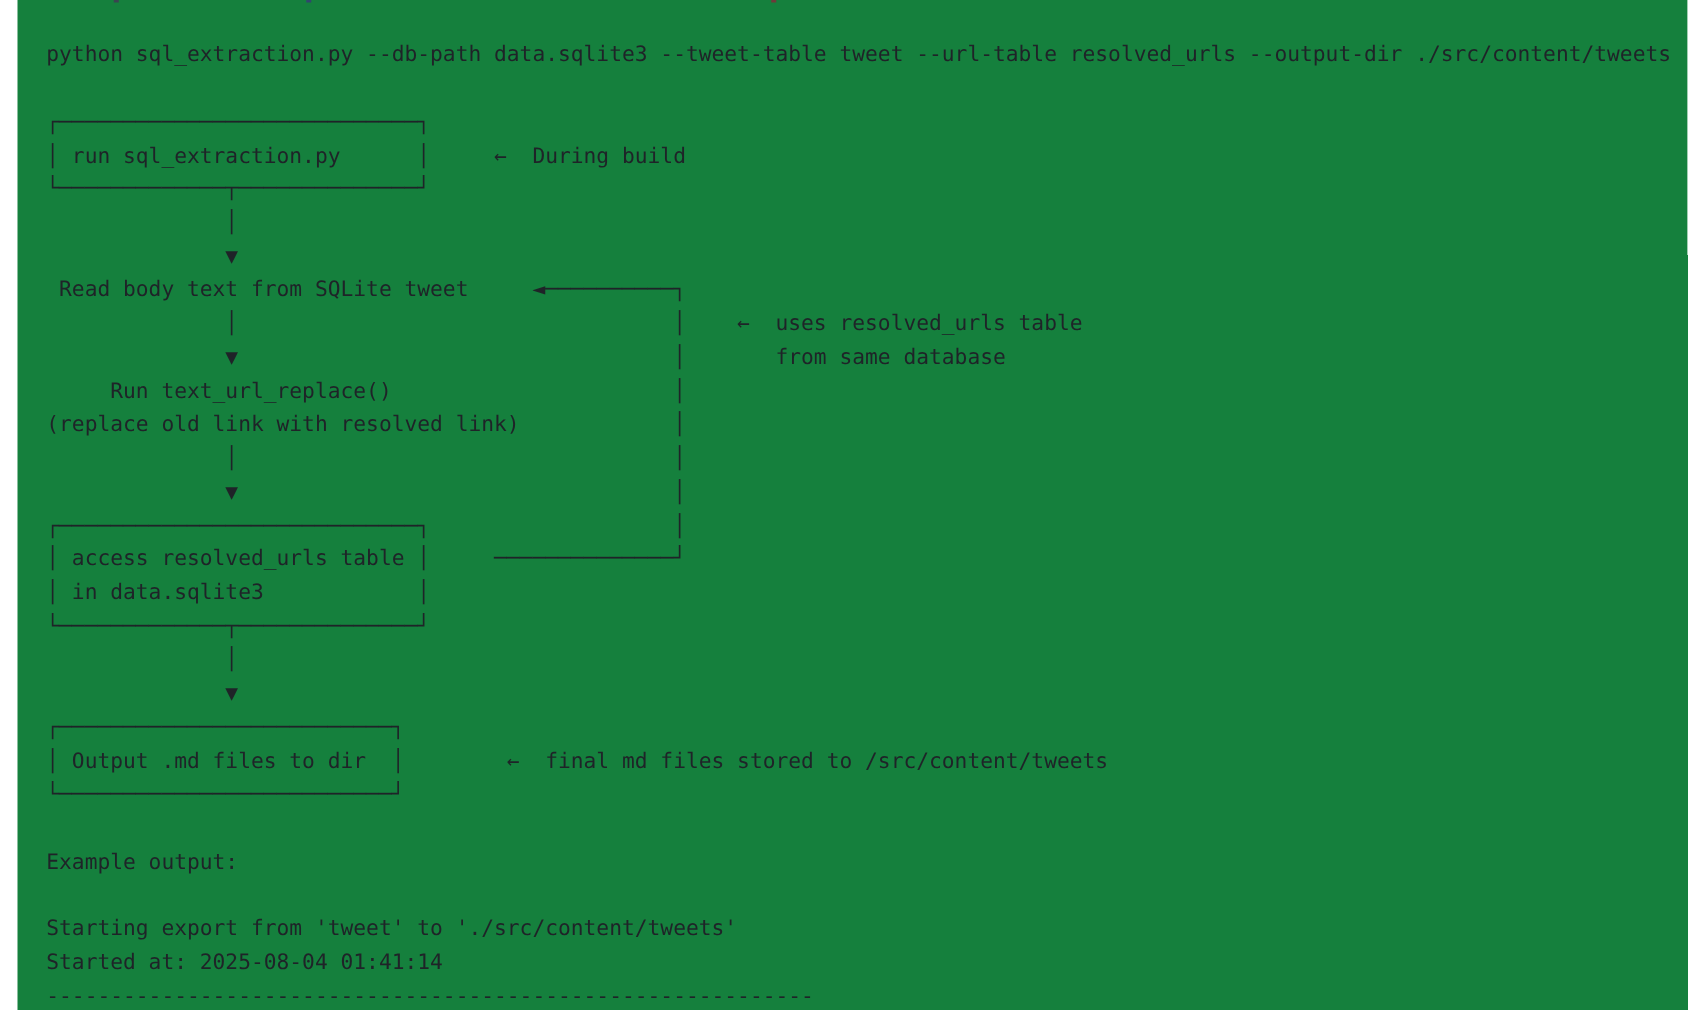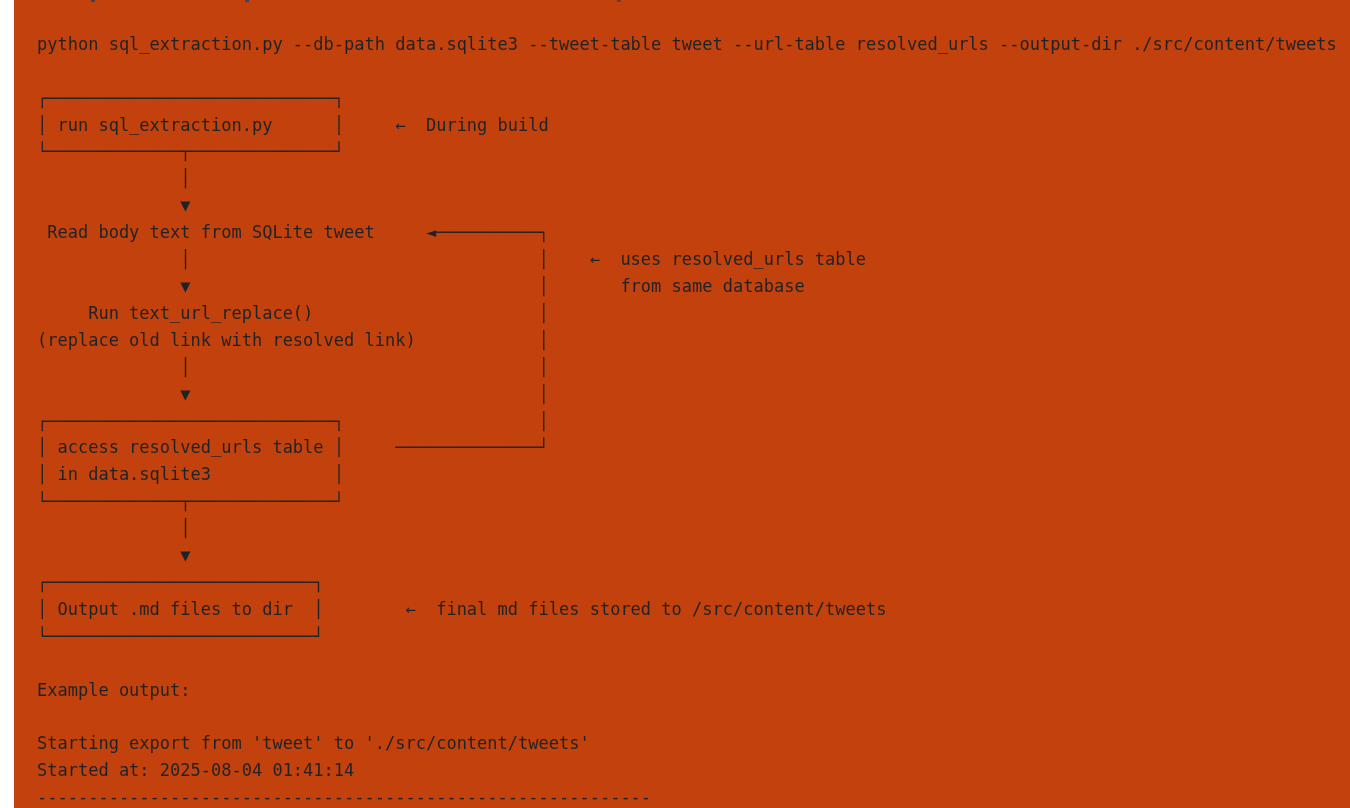--- a/index.html
+++ b/index.html
@@ -16,21 +16,21 @@
     width: 1350px;
     height: 808px;
     background: #ffffff;
   }
   .code-block {
     position: absolute;
     left: 14px;
     top: 0;
     width: 1336px;
     height: 808px;
-    background: #c2410c;
+    background: #15803d;
     overflow: hidden;
   }
   pre.code {
     margin: -23px 0 0 0;
     padding: 0 0 0 23px;
     font-family: "DejaVu Sans Mono", "Liberation Mono", monospace;
     font-size: 17px;
     line-height: 26.9px;
     color: #1f2328;
     white-space: pre;

